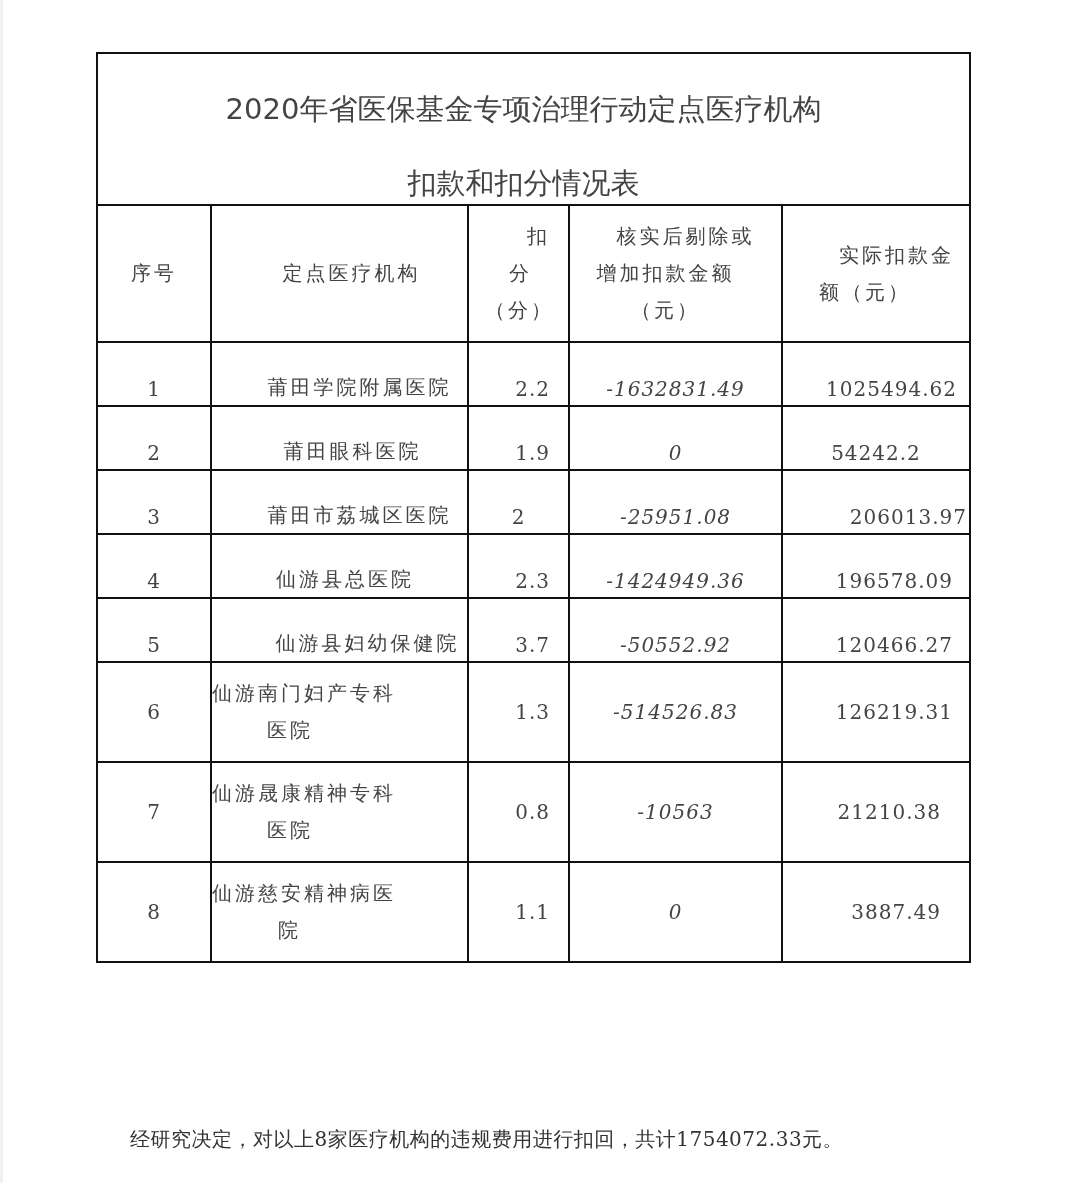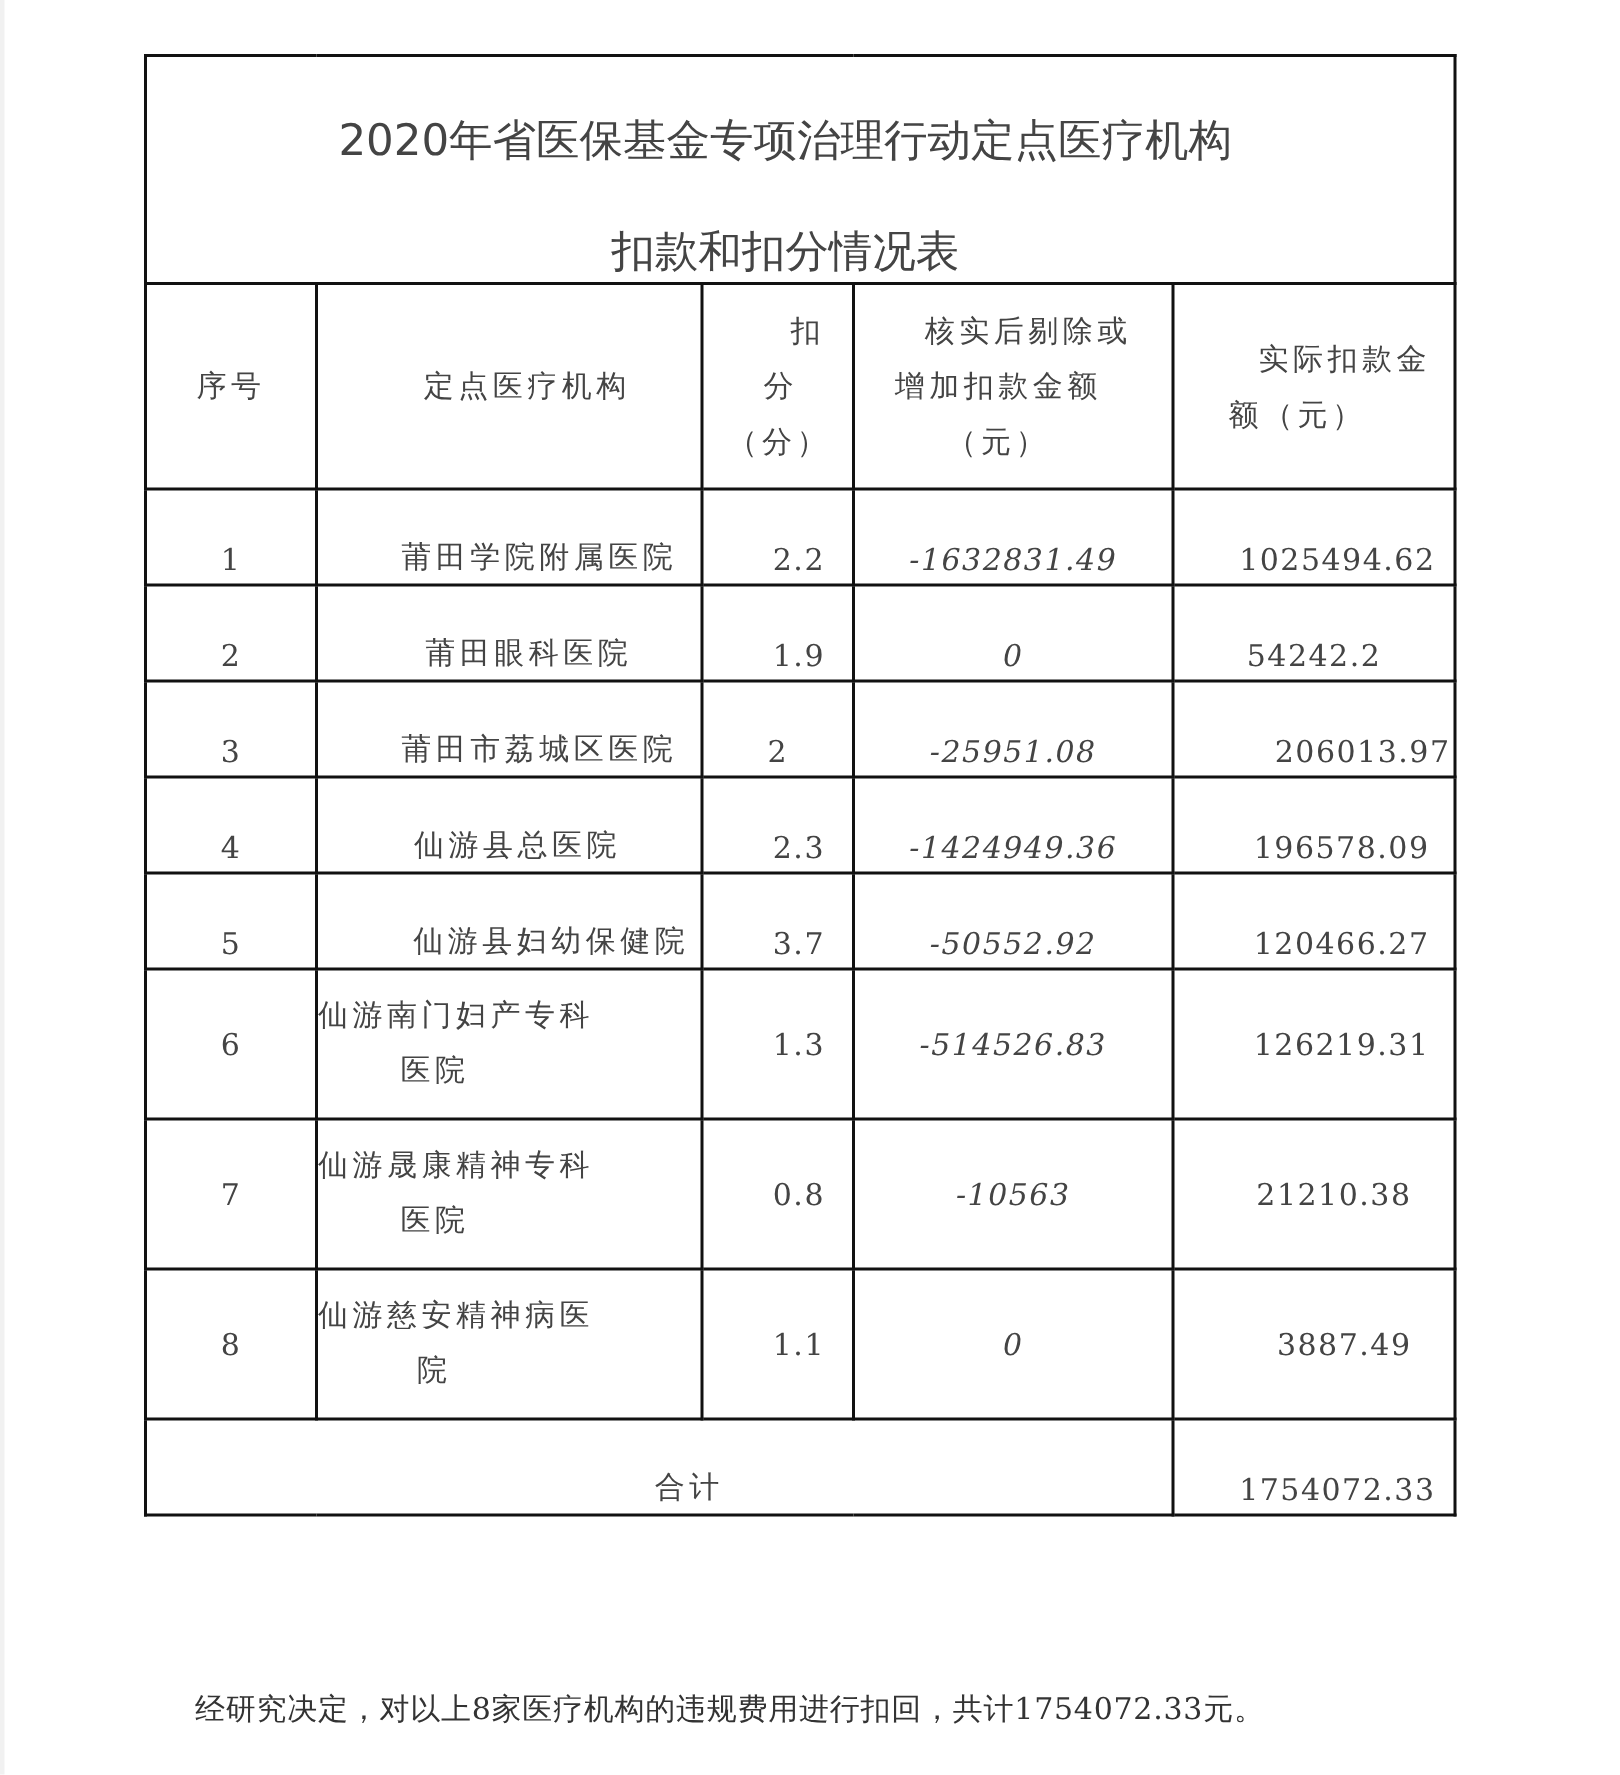--- a/index.html
+++ b/index.html
@@ -2,21 +2,21 @@
 <html><head>
 <meta charset="utf-8">
 <style>
   html, body { margin:0; padding:0; }
   body {
     width:1080px; height:1183px; background:#ffffff; position:relative; overflow:hidden;
     font-family: "DejaVu Serif", "Liberation Serif", serif; color:#333;
   }
   .leftedge { position:absolute; left:0; top:0; width:3px; height:1183px; background:#f1f1f1; }
   table.main {
-    position:absolute; left:96px; top:36px; width:873px;
+    position:absolute; left:96px; top:52px; width:873px;
     border-collapse:collapse; table-layout:fixed;
   }
   table.main td { border:2px solid #111; padding:0; font-size:20px; color:#444; }
   .title-cell { height:146px; text-align:center; vertical-align:top; font-family:"DejaVu Sans","Liberation Sans",sans-serif; color:#111; }
   .title-line1 { font-size:29px; margin-top:36px; margin-left:-20px; letter-spacing:0px; }
   .title-line2 { font-size:29px; margin-top:34px; margin-left:-20px; }
   .hdr td { height:135px; vertical-align:middle; letter-spacing:3px; line-height:37px; }
   .c-seq { text-align:center; }
   .c-name { text-align:center; }
   .c-score { text-align:right; padding-right:18px !important; }
@@ -180,24 +180,16 @@
   <tr class="r2">
     <td class="c-seq"><span class="num">8</span></td>
     <td class="name2">
           <div>仙游慈安精神病医</div>
           <div class="l2" style="padding-left:66px">院</div>
         </td>
     <td class="c-score"><span class="num">1.1</span></td>
     <td class="c-adj"><span class="num">0</span></td>
     <td class="c-act" style="text-align:right;padding-right:28px"><span class="num">3887.49</span></td>
   </tr>
-  <tr class="total">
-    <td colspan="4" style="text-align:center;padding-left:40px">
-          <span style="display:block;padding-bottom:4px;letter-spacing:3px">合计</span>
-        </td>
-    <td style="text-align:right;padding-right:12px">
-          <span class="num" style="display:block;padding-bottom:4px">1754072.33</span>
-        </td>
-  </tr>
 </tbody>
   </table>
 
 <div class="footnote">经研究决定，对以上8家医疗机构的违规费用进行扣回，共计1754072.33元。</div>
 
 </body></html>

